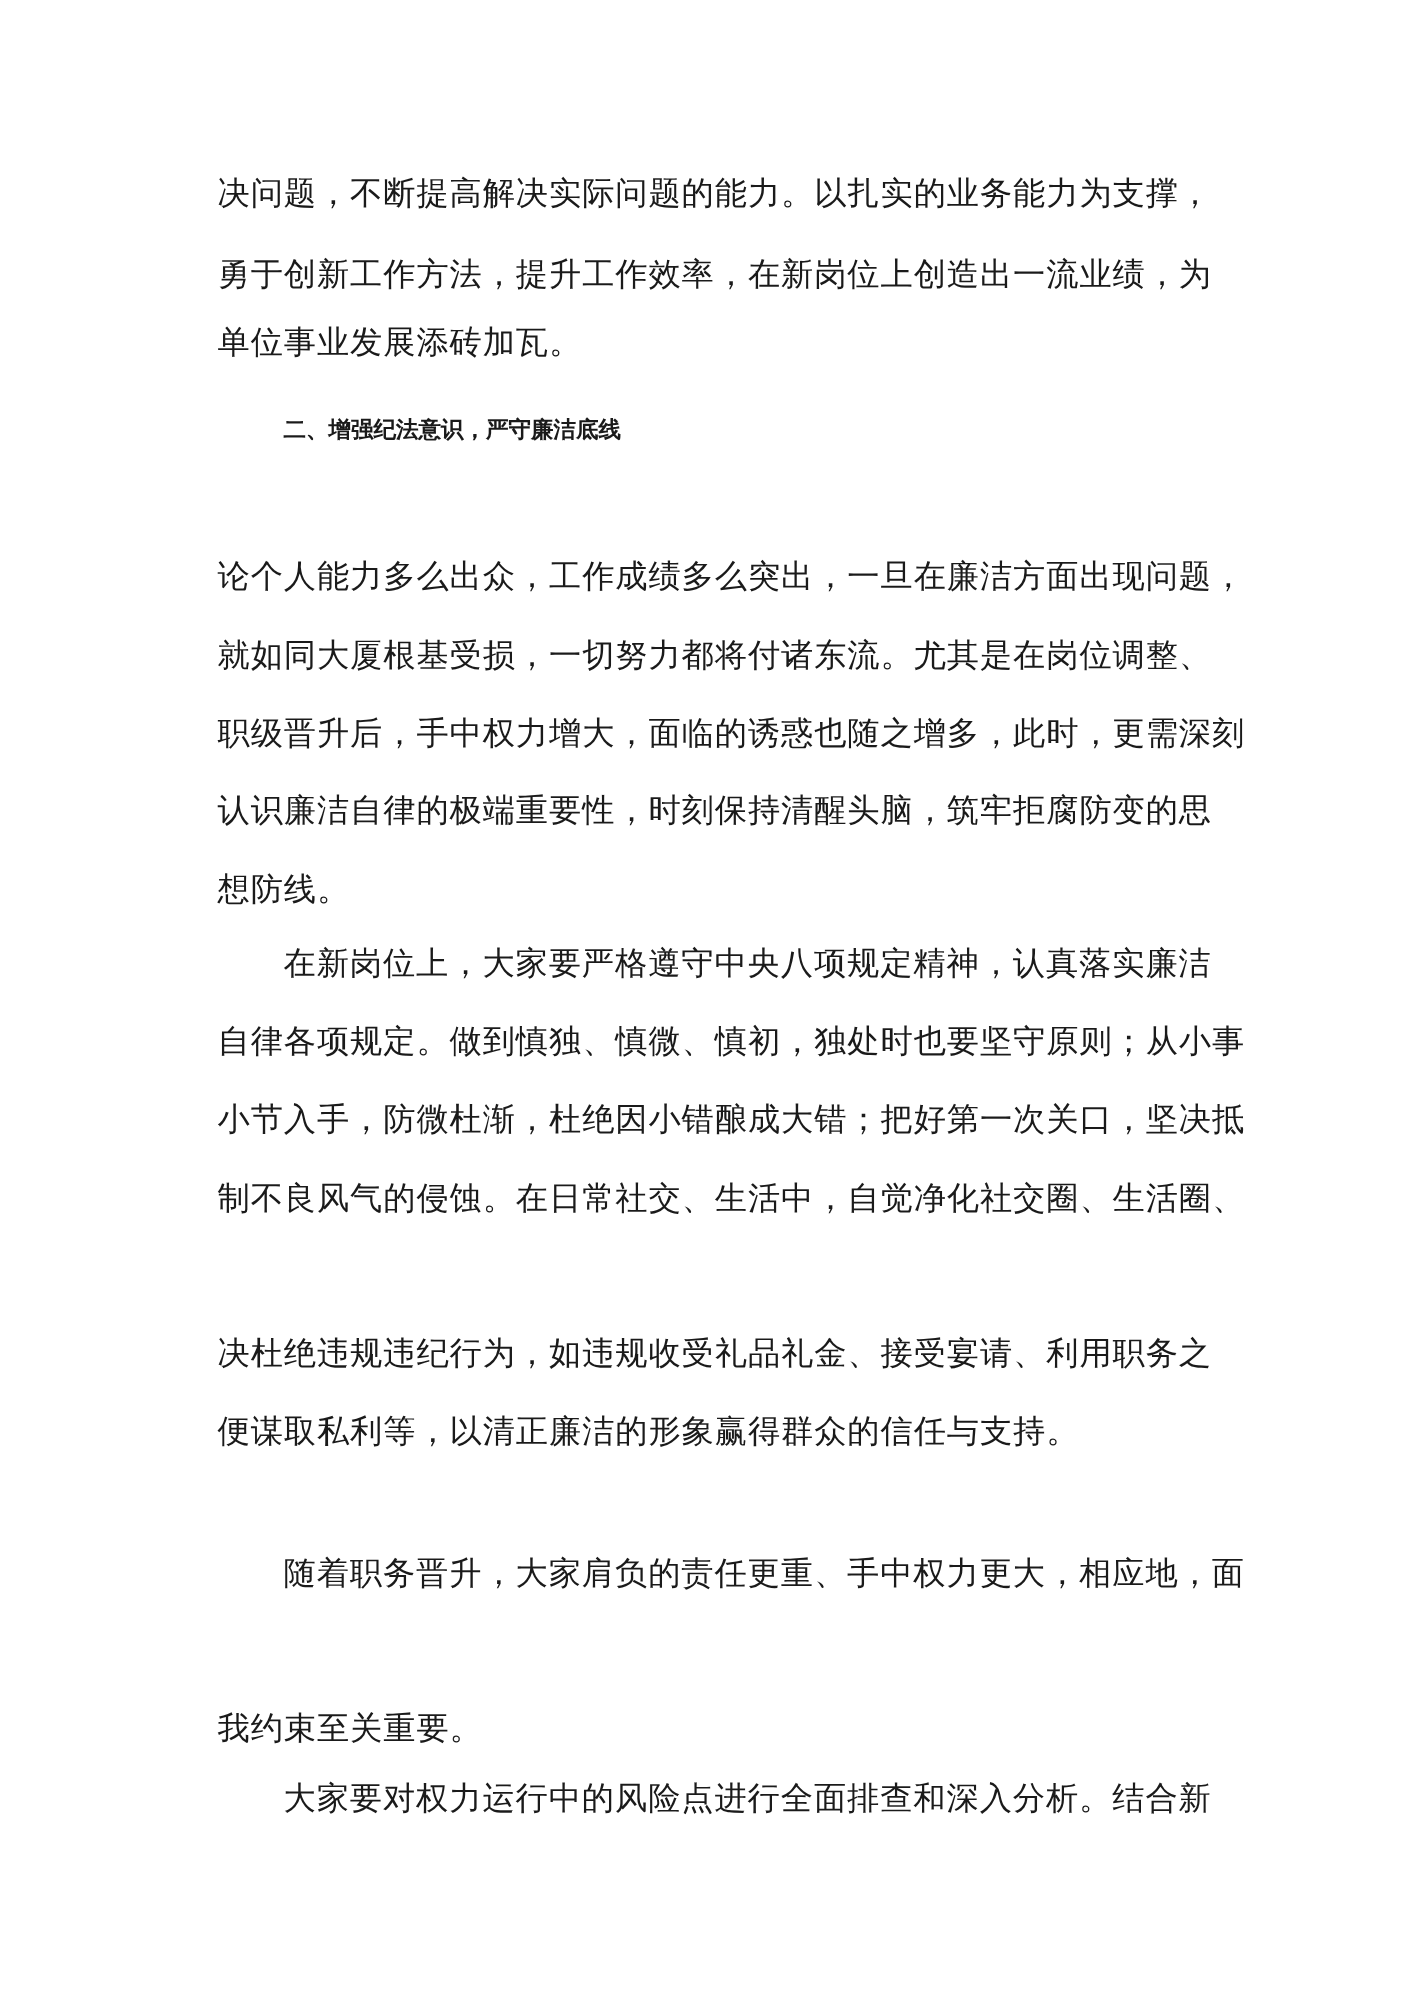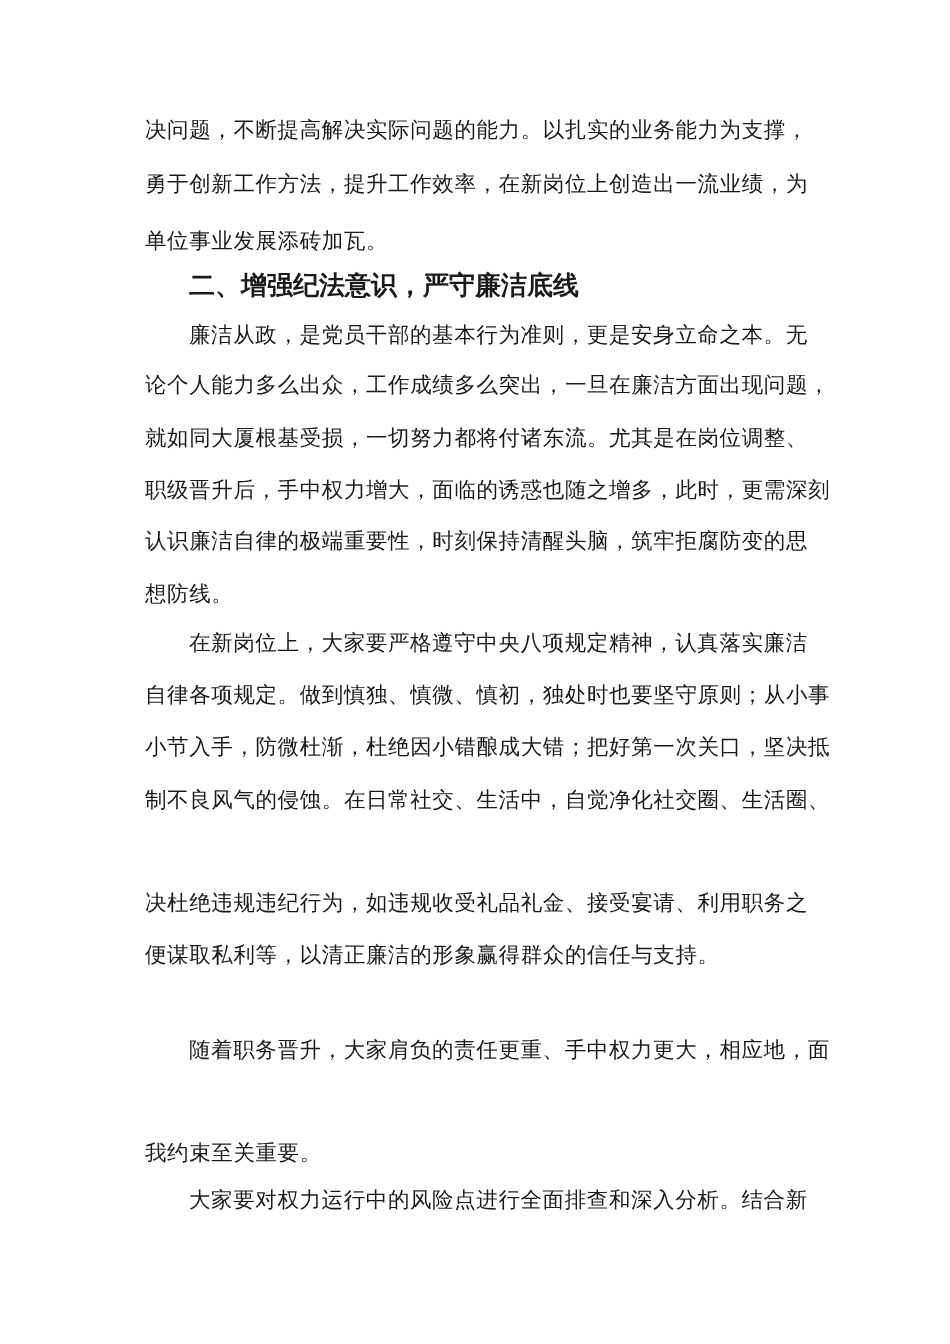--- a/index.html
+++ b/index.html
@@ -2,31 +2,30 @@
 <html><head>
 <meta charset="utf-8">
 <style>
   html, body { margin:0; padding:0; background:#ffffff; }
   body { width:950px; height:1344px; position:relative; overflow:hidden;
          font-family:"DejaVu Serif", "Liberation Serif", serif; color:#1a1a1a; }
   .page { position:absolute; left:0; top:0; width:950px; height:1344px; background:#fff; }
   .line { position:absolute; left:145px; width:700px; font-size:21.5px; line-height:26px;
           white-space:nowrap; letter-spacing:0.6px; }
   .indent { left:189px; }
-  .heading { font-family:Liberation Mono, monospace; font-weight:bold; letter-spacing:0; font-size:26px; }
+  .heading { font-family:Liberation Sans, sans-serif; font-weight:bold; letter-spacing:0; font-size:15px; }
 </style>
 </head>
 <body>
 
 <div class="page">
   <div class="line" style="top:117px">决问题，不断提高解决实际问题的能力。以扎实的业务能力为支撑，</div>
   <div class="line" style="top:171px">勇于创新工作方法，提升工作效率，在新岗位上创造出一流业绩，为</div>
-  <div class="line" style="top:228px">单位事业发展添砖加瓦。</div>
+  <div class="line" style="top:216px">单位事业发展添砖加瓦。</div>
   <div class="line indent heading" style="top:274px">二、增强纪法意识，严守廉洁底线</div>
-  <div class="line indent" style="top:322px">廉洁从政，是党员干部的基本行为准则，更是安身立命之本。无</div>
   <div class="line" style="top:372px">论个人能力多么出众，工作成绩多么突出，一旦在廉洁方面出现问题，</div>
   <div class="line" style="top:425px">就如同大厦根基受损，一切努力都将付诸东流。尤其是在岗位调整、</div>
   <div class="line" style="top:477px">职级晋升后，手中权力增大，面临的诱惑也随之增多，此时，更需深刻</div>
   <div class="line" style="top:528px">认识廉洁自律的极端重要性，时刻保持清醒头脑，筑牢拒腐防变的思</div>
   <div class="line" style="top:581px">想防线。</div>
   <div class="line indent" style="top:630px">在新岗位上，大家要严格遵守中央八项规定精神，认真落实廉洁</div>
   <div class="line" style="top:682px">自律各项规定。做到慎独、慎微、慎初，独处时也要坚守原则；从小事</div>
   <div class="line" style="top:734px">小节入手，防微杜渐，杜绝因小错酿成大错；把好第一次关口，坚决抵</div>
   <div class="line" style="top:787px">制不良风气的侵蚀。在日常社交、生活中，自觉净化社交圈、生活圈、</div>
   <div class="line" style="top:890px">决杜绝违规违纪行为，如违规收受礼品礼金、接受宴请、利用职务之</div>

